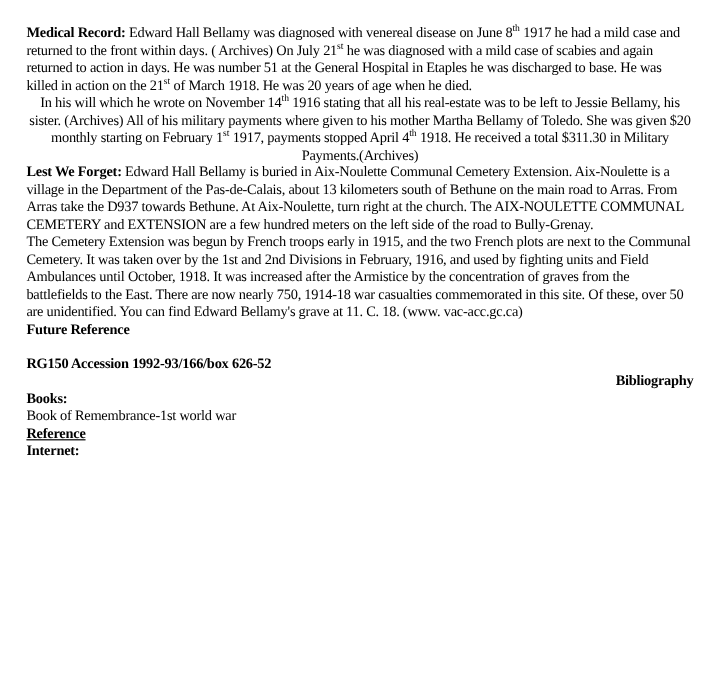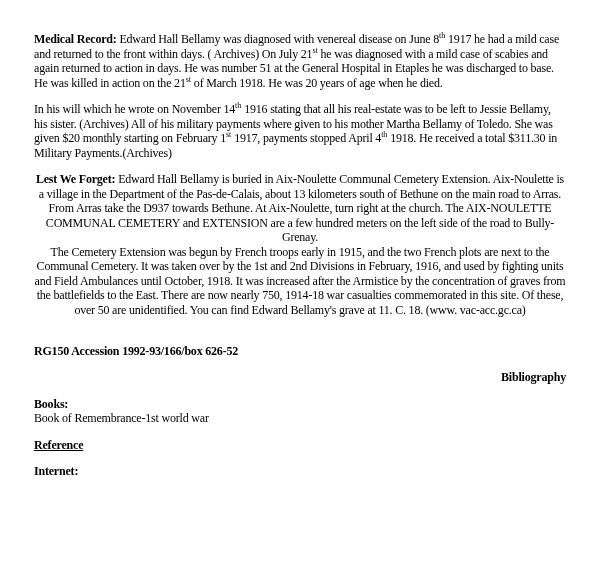--- a/index.html
+++ b/index.html
@@ -18,53 +18,54 @@
     height: 574px;
     padding: 20px 22px 0 22px;
     font-family: "Liberation Serif", "DejaVu Serif", serif;
     font-size: 12px;
     line-height: 14.5px;
     letter-spacing: -0.2px;
     color: #000000;
     background: #ffffff;
   }
   .doc p {
-    margin: 12px;
+    margin: 0;
   }
   .b { font-weight: bold; }
   .u { text-decoration: underline; }
   .center { text-align: right; }
   sup.ord {
     font-size: 8px;
     line-height: 0;
     vertical-align: super;
     letter-spacing: 0;
   }
-  .mt-para   { margin-top: 8px; }
-  .mt-sec    { margin-top: 22px; text-align: center; }
+  .mt-para   { margin-top: 8px; text-align: center; }
+  .mt-sec    { margin-top: 22px; }
   .mt-head   { margin-top: 14px; }
   .mt-arch   { margin-top: 11px; }
   .mt-bib    { margin-top: 13px; }
   .mt-books  { margin-top: 12px; }
   .mt-nich   { margin-top: 14px; }
   .mt-ref    { margin-top: 21px; text-decoration: underline; }
   .mt-refit  { margin-top: 13px; }
   .mt-int    { margin-top: 24px; }
 </style>
 </head>
 <body>
 
 <div class="doc">
 
   <p><span class="b">Medical Record:</span><span> Edward Hall Bellamy was diagnosed with venereal disease on June 8</span><sup class="ord">th</sup><span> 1917 he had a mild case and returned to the front within days. ( Archives)  On July 21</span><sup class="ord">st</sup><span> he was diagnosed with a mild case of scabies and again returned to action in days. He was number 51 at the General Hospital in Etaples he was discharged to base. He was killed in action on the 21</span><sup class="ord">st</sup><span> of March 1918. He was 20 years of age when he died.</span></p>
 
   <p class="mt-para"><span>In his will which he wrote on November 14</span><sup class="ord">th</sup><span> 1916 stating that all his real-estate was to be left to Jessie Bellamy, his sister. (Archives)  All of his military payments where given to his mother  Martha Bellamy of Toledo. She was given $20 monthly starting on February 1</span><sup class="ord">st</sup><span> 1917, payments stopped April 4</span><sup class="ord">th</sup><span> 1918. He received a total $311.30 in Military Payments.(Archives)</span></p>
 
   <p class="mt-sec"><span class="b">Lest We Forget:</span><span> Edward Hall Bellamy is buried in Aix-Noulette Communal Cemetery Extension. Aix-Noulette is a village in the Department of the Pas-de-Calais, about 13 kilometers south of Bethune on the main road to Arras. From Arras take the D937 towards Bethune. At Aix-Noulette, turn right at the church. The AIX-NOULETTE COMMUNAL CEMETERY and EXTENSION are a few hundred meters on the left side of the road to Bully-Grenay.</span><br><span>The Cemetery Extension was begun by French troops early in 1915, and the two French plots are next to the Communal Cemetery. It was taken over by the 1st and 2nd Divisions in February, 1916, and used by fighting units and Field Ambulances until October, 1918. It was increased after the Armistice by the concentration of graves from the battlefields to the East. There are now nearly 750, 1914-18 war casualties commemorated in this site. Of these, over 50 are unidentified. You can find Edward Bellamy's grave at 11. C. 18. (www. vac-acc.gc.ca)</span></p>
 
+  <p class="mt-head b">Future Reference</p>
 
   <p class="mt-arch"><br><span class="b">RG150 Accession 1992-93/166/box 626-52</span></p>
 
   <p class="mt-bib center b">Bibliography</p>
 
   <p class="mt-books"><span class="b">Books:</span><br><span>Book of Remembrance-1st world war</span></p>
 
 
   <p class="mt-ref b">Reference</p>
 

